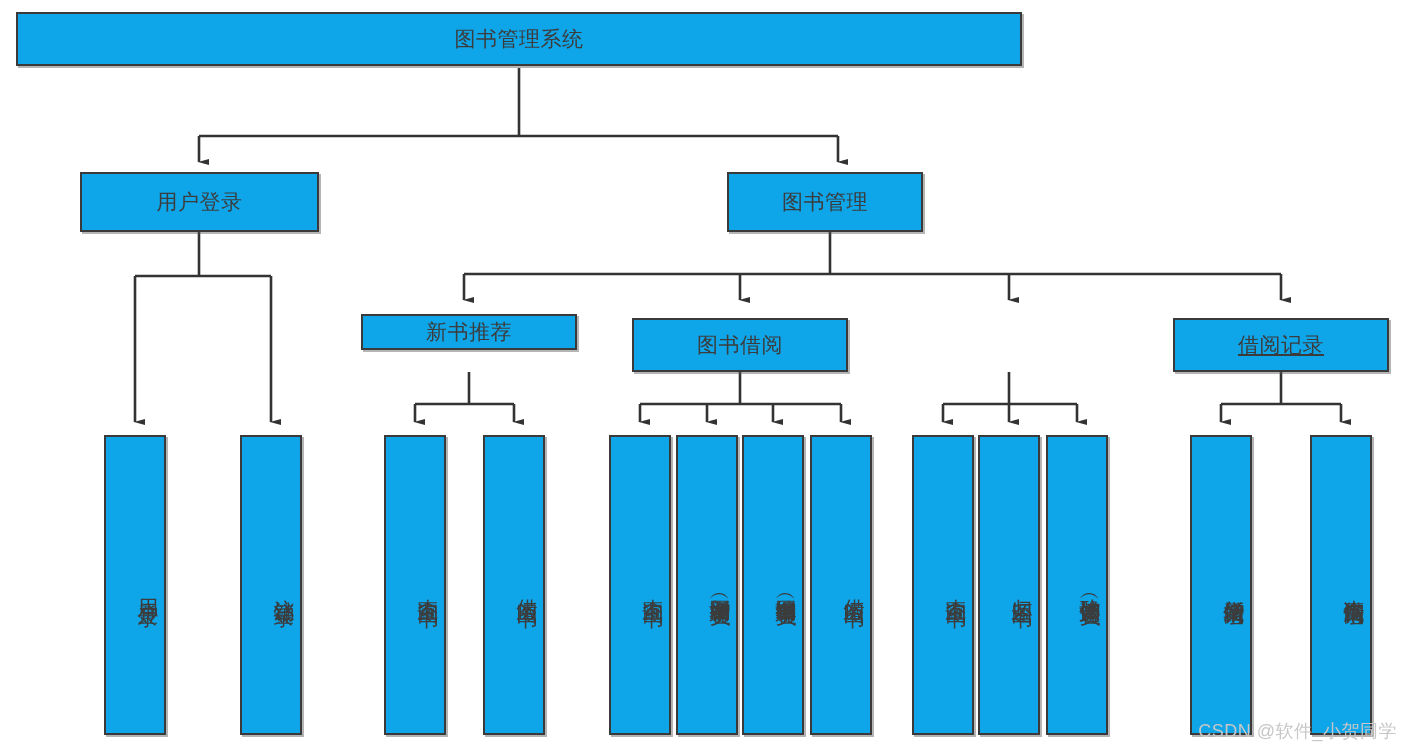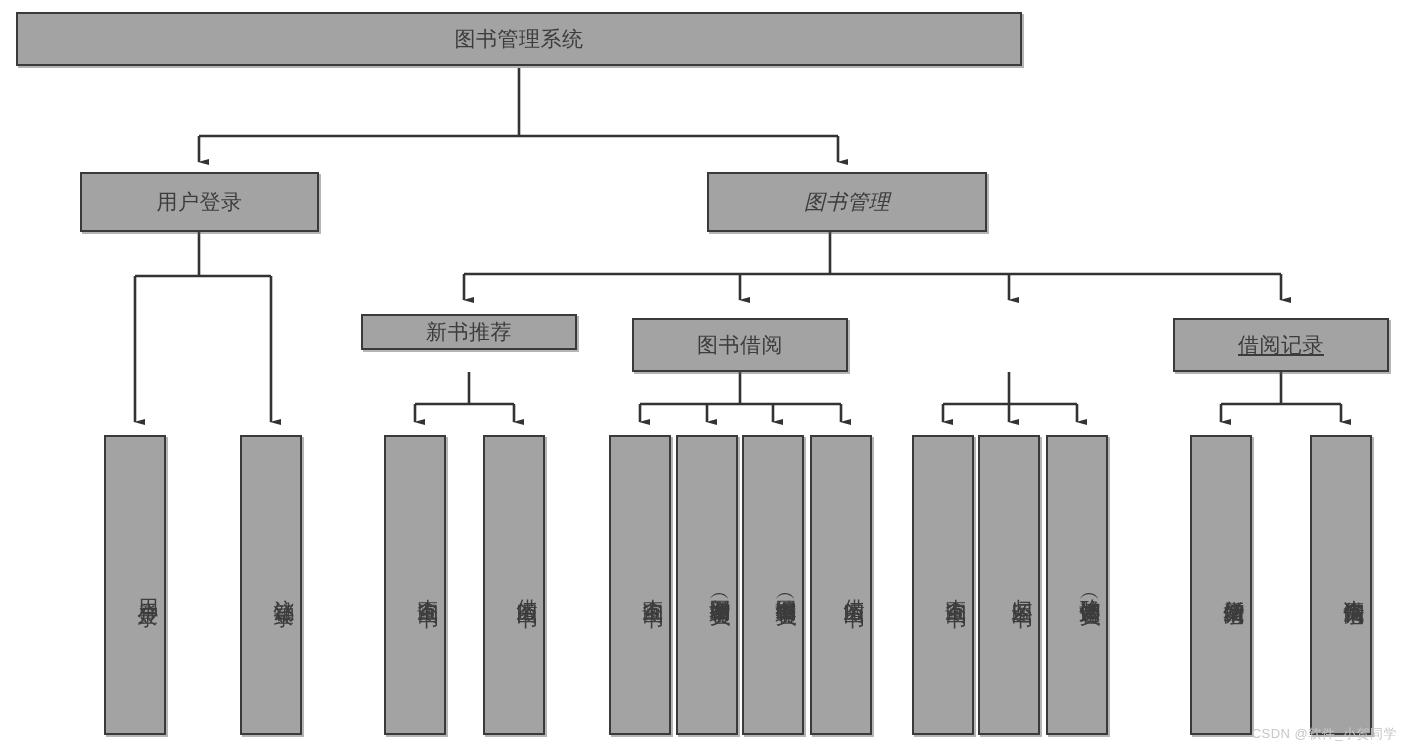--- a/index.html
+++ b/index.html
@@ -21,21 +21,21 @@
     position: absolute;
     left: 0;
     top: 0;
     width: 1405px;
     height: 747px;
     pointer-events: none;
   }
   .node {
     position: absolute;
     box-sizing: border-box;
-    background: #a3a3a3;
+    background: #0ea5e9;
     border: 2px solid #3a3a3a;
     box-shadow: 2px 2px 0 rgba(90,90,90,0.45);
     display: flex;
     align-items: center;
     justify-content: center;
     color: #3c3c3c;
   }
   .node-h {
     font-size: 21px;
     letter-spacing: 0.5px;
@@ -53,21 +53,21 @@
     justify-content: center;
   }
   .node-v.tall-text {
     padding-top: 2px;
     letter-spacing: 1px;
   }
   .watermark {
     position: absolute;
     right: 8px;
     bottom: 4px;
-    font-size: 13px;
+    font-size: 18px;
     color: #c7c7c7;
     white-space: nowrap;
     letter-spacing: 0.5px;
   }
 </style>
 </head>
 <body>
 
 <div id="canvas">
 
@@ -121,21 +121,21 @@
     </g>
   </svg>
 
   <div class="node node-h" style="left:16px; top:12px; width:1006px; height:54px;">
     <span>图书管理系统</span>
   </div>
 
   <div class="node node-h" style="left:80px; top:172px; width:239px; height:60px;">
     <span>用户登录</span>
   </div>
-  <div class="node node-h" style="left:707px; top:172px; width:280px; height:60px;font-style:italic;">
+  <div class="node node-h" style="left:727px; top:172px; width:196px; height:60px;">
     <span>图书管理</span>
   </div>
 
   <div class="node node-h" style="left:361px; top:314px; width:216px; height:36px;">
     <span>新书推荐</span>
   </div>
   <div class="node node-h" style="left:632px; top:318px; width:216px; height:54px;">
     <span>图书借阅</span>
   </div>
   <div class="node node-h" style="left:1173px; top:318px; width:216px; height:54px;text-decoration:underline;">

